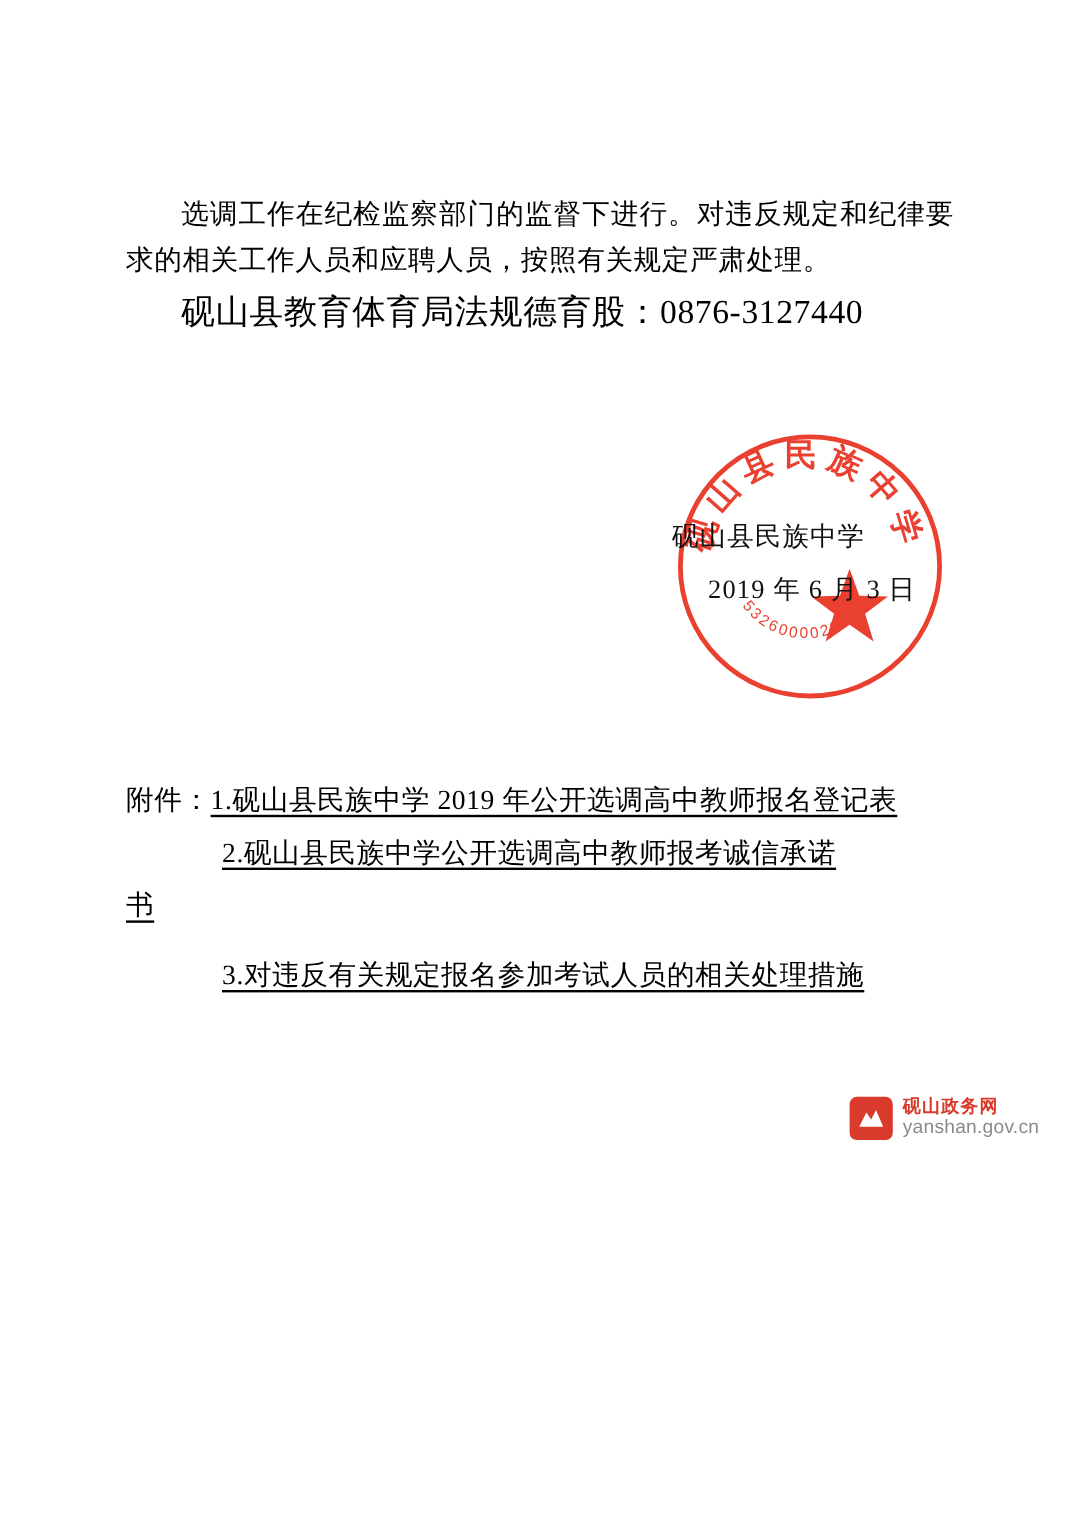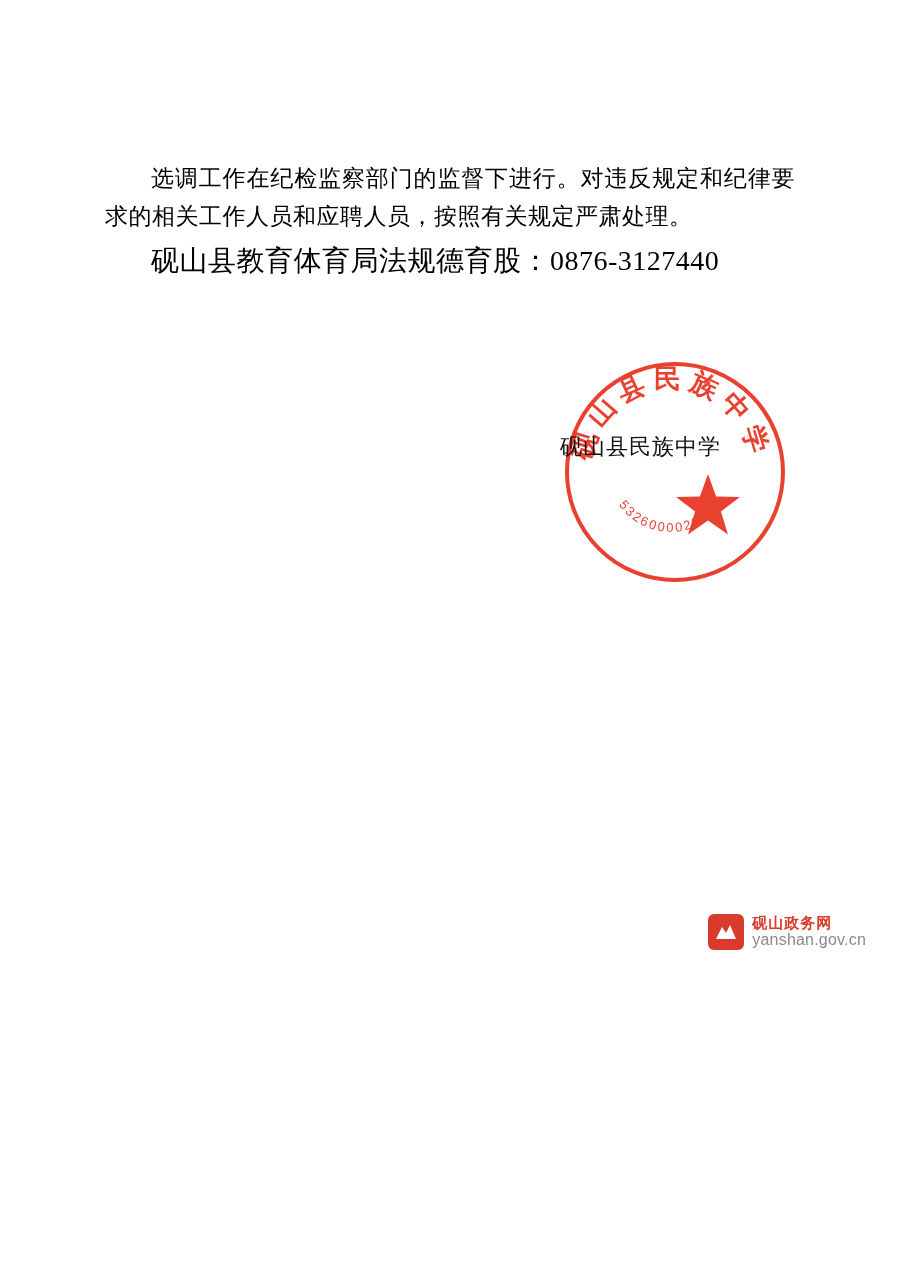--- a/index.html
+++ b/index.html
@@ -186,22 +186,37 @@
     </div>
     <div class="seal-star">
       <svg width="66" height="66" viewBox="0 0 66 66" aria-hidden="true">
         <polygon points="33,2 41.1,24.5 65,25 45.9,39.4 53,62.5 33,48.6 13,62.5 20.1,39.4 1,25 24.9,24.5" fill="#e8301f"></polygon>
       </svg>
     </div>
   </div>
 
   <div class="sign-block">
     <div class="sign-line-1">砚山县民族中学</div>
-  </div>
-
+    <div class="sign-line-2">2019 年 6 月 3 日</div>
+  </div>
+
+  <div class="attach">
+    <div class="row row-1">
+      <span>附件：</span><span class="u">1.砚山县民族中学 2019 年公开选调高中教师报名登记表</span>
+    </div>
+    <div class="row row-2">
+      <span class="u">2.砚山县民族中学公开选调高中教师报考诚信承诺</span>
+    </div>
+    <div class="row row-3">
+      <span class="u">书</span>
+    </div>
+    <div class="row row-4">
+      <span class="u">3.对违反有关规定报名参加考试人员的相关处理措施</span>
+    </div>
+  </div>
 
   <div class="page-number">6</div>
 
   <div class="site-logo">
     <span class="site-logo-mark">
       <svg width="24" height="18" viewBox="0 0 24 18" aria-hidden="true">
         <polygon points="2,16 8,4 12,10 16,2 22,16" fill="#ffffff"></polygon>
       </svg>
     </span>
     <span class="site-logo-text">

